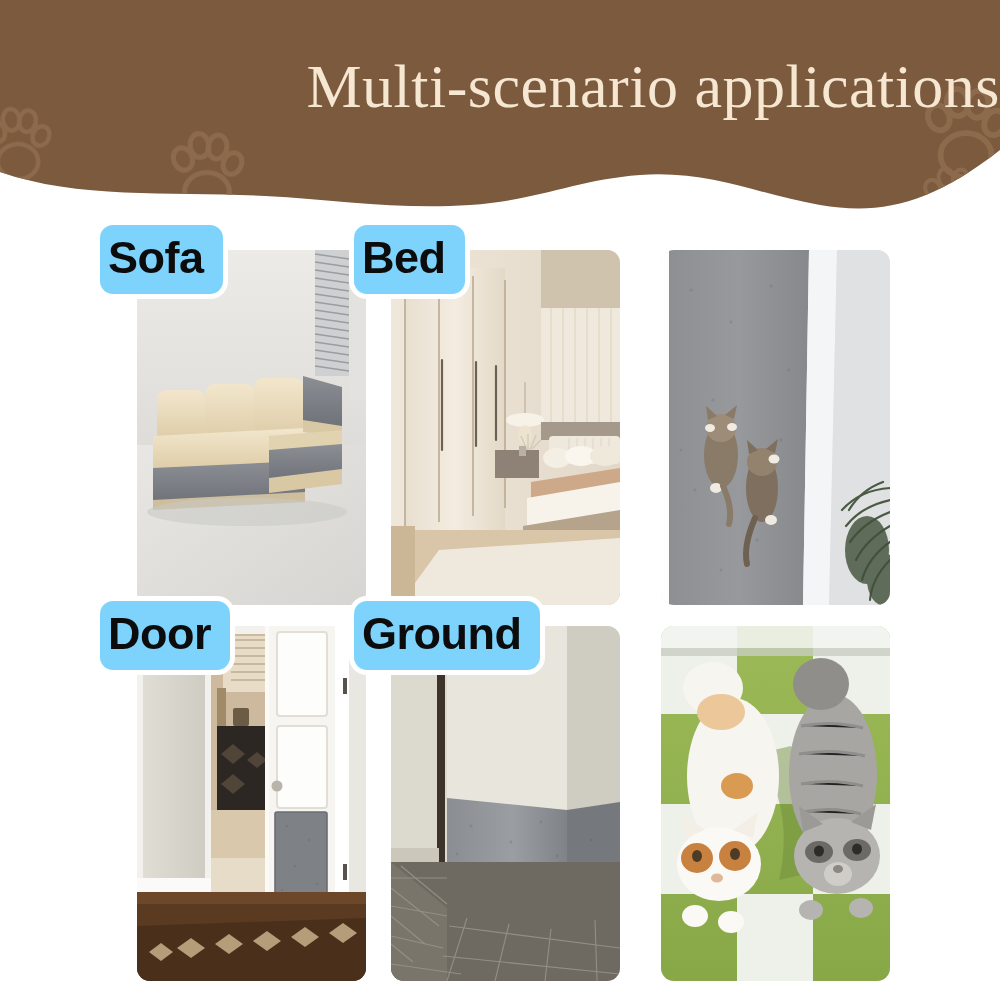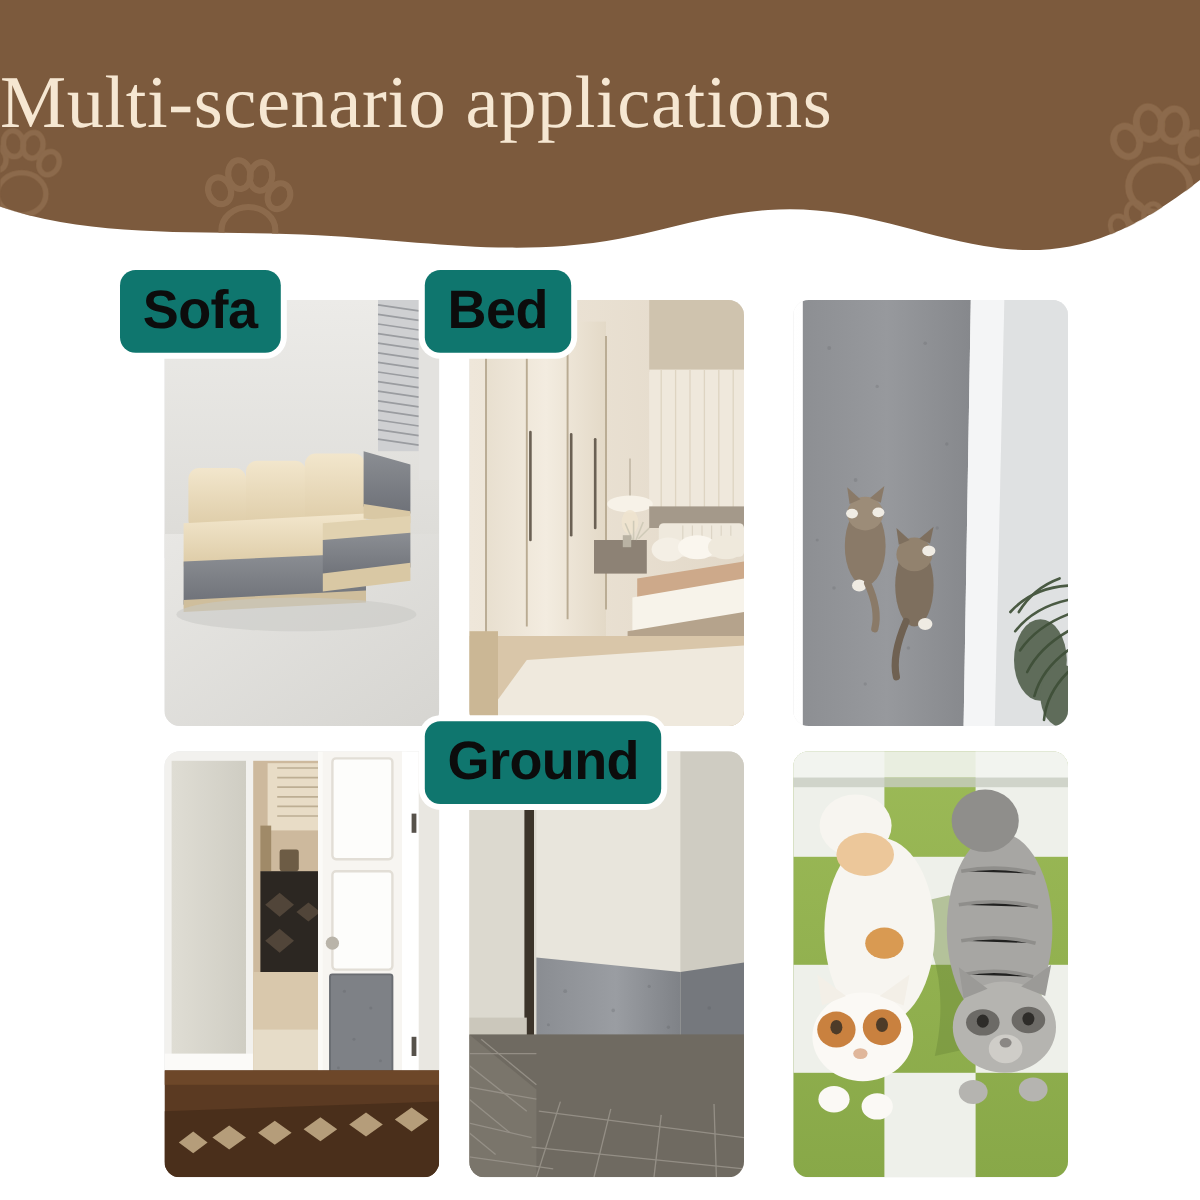--- a/index.html
+++ b/index.html
@@ -29,21 +29,21 @@
     left: 0; top: 0;
     width: 1000px;
     height: 232px;
     display: block;
   }
   #banner-title {
     position: absolute;
     left: 0;
     top: 48px;
     width: 1000px;
-    text-align: left;
+    text-align: right;
     font-family: "Liberation Serif", "DejaVu Serif", serif;
     font-size: 62px;
     line-height: 76px;
     letter-spacing: 0.5px;
     color: #F6E7D2;
     z-index: 4;
     white-space: nowrap;
   }
 
   
@@ -68,23 +68,23 @@
     border-radius: 13px;
     overflow: hidden;
     background: #e9e9e9;
   }
   .photo-svg { display:block; width:229px; height:355px; }
 
   .badge {
     position: absolute;
     left: -37px;
     top: -25px;
-    background: #0f766e;
+    background: #7dd3fc;
     border-radius: 13px;
-    padding: 5px 19px 8px 19px;
+    padding: 5px 19px 8px 8px;
     z-index: 5;
     box-shadow: 0 0 0 5px #ffffff;
   }
   .badge-label {
     font-family: "Liberation Sans", sans-serif;
     font-weight: bold;
     font-size: 45px;
     line-height: 56px;
     color: #0c0c0c;
     white-space: nowrap;
@@ -419,20 +419,23 @@
         <g fill="#c8b18b" opacity="0.85">
           <path d="M40,322 l14,-10 l14,10 l-14,10 Z"></path>
           <path d="M78,318 l14,-10 l14,10 l-14,10 Z"></path>
           <path d="M116,315 l14,-10 l14,10 l-14,10 Z"></path>
           <path d="M154,311 l14,-10 l14,10 l-14,10 Z"></path>
           <path d="M192,307 l14,-10 l14,10 l-14,10 Z"></path>
           <path d="M12,326 l12,-9 l12,9 l-12,9 Z"></path>
         </g>
       </svg>
     </div>
+    <div class="badge">
+      <div class="badge-label">Door</div>
+    </div>
   </div>
 
   <div class="card" style="left:391px; top:394px;">
     <div class="card-photo">
       <svg class="photo-svg" viewBox="0 0 229 355" preserveAspectRatio="none">
         <defs>
           <linearGradient id="cMat" x1="0" y1="0" x2="1" y2="0">
             <stop offset="0" stop-color="#8a8d92"></stop>
               <stop offset="0.55" stop-color="#9a9da2"></stop>
             <stop offset="1" stop-color="#7f8287"></stop>

